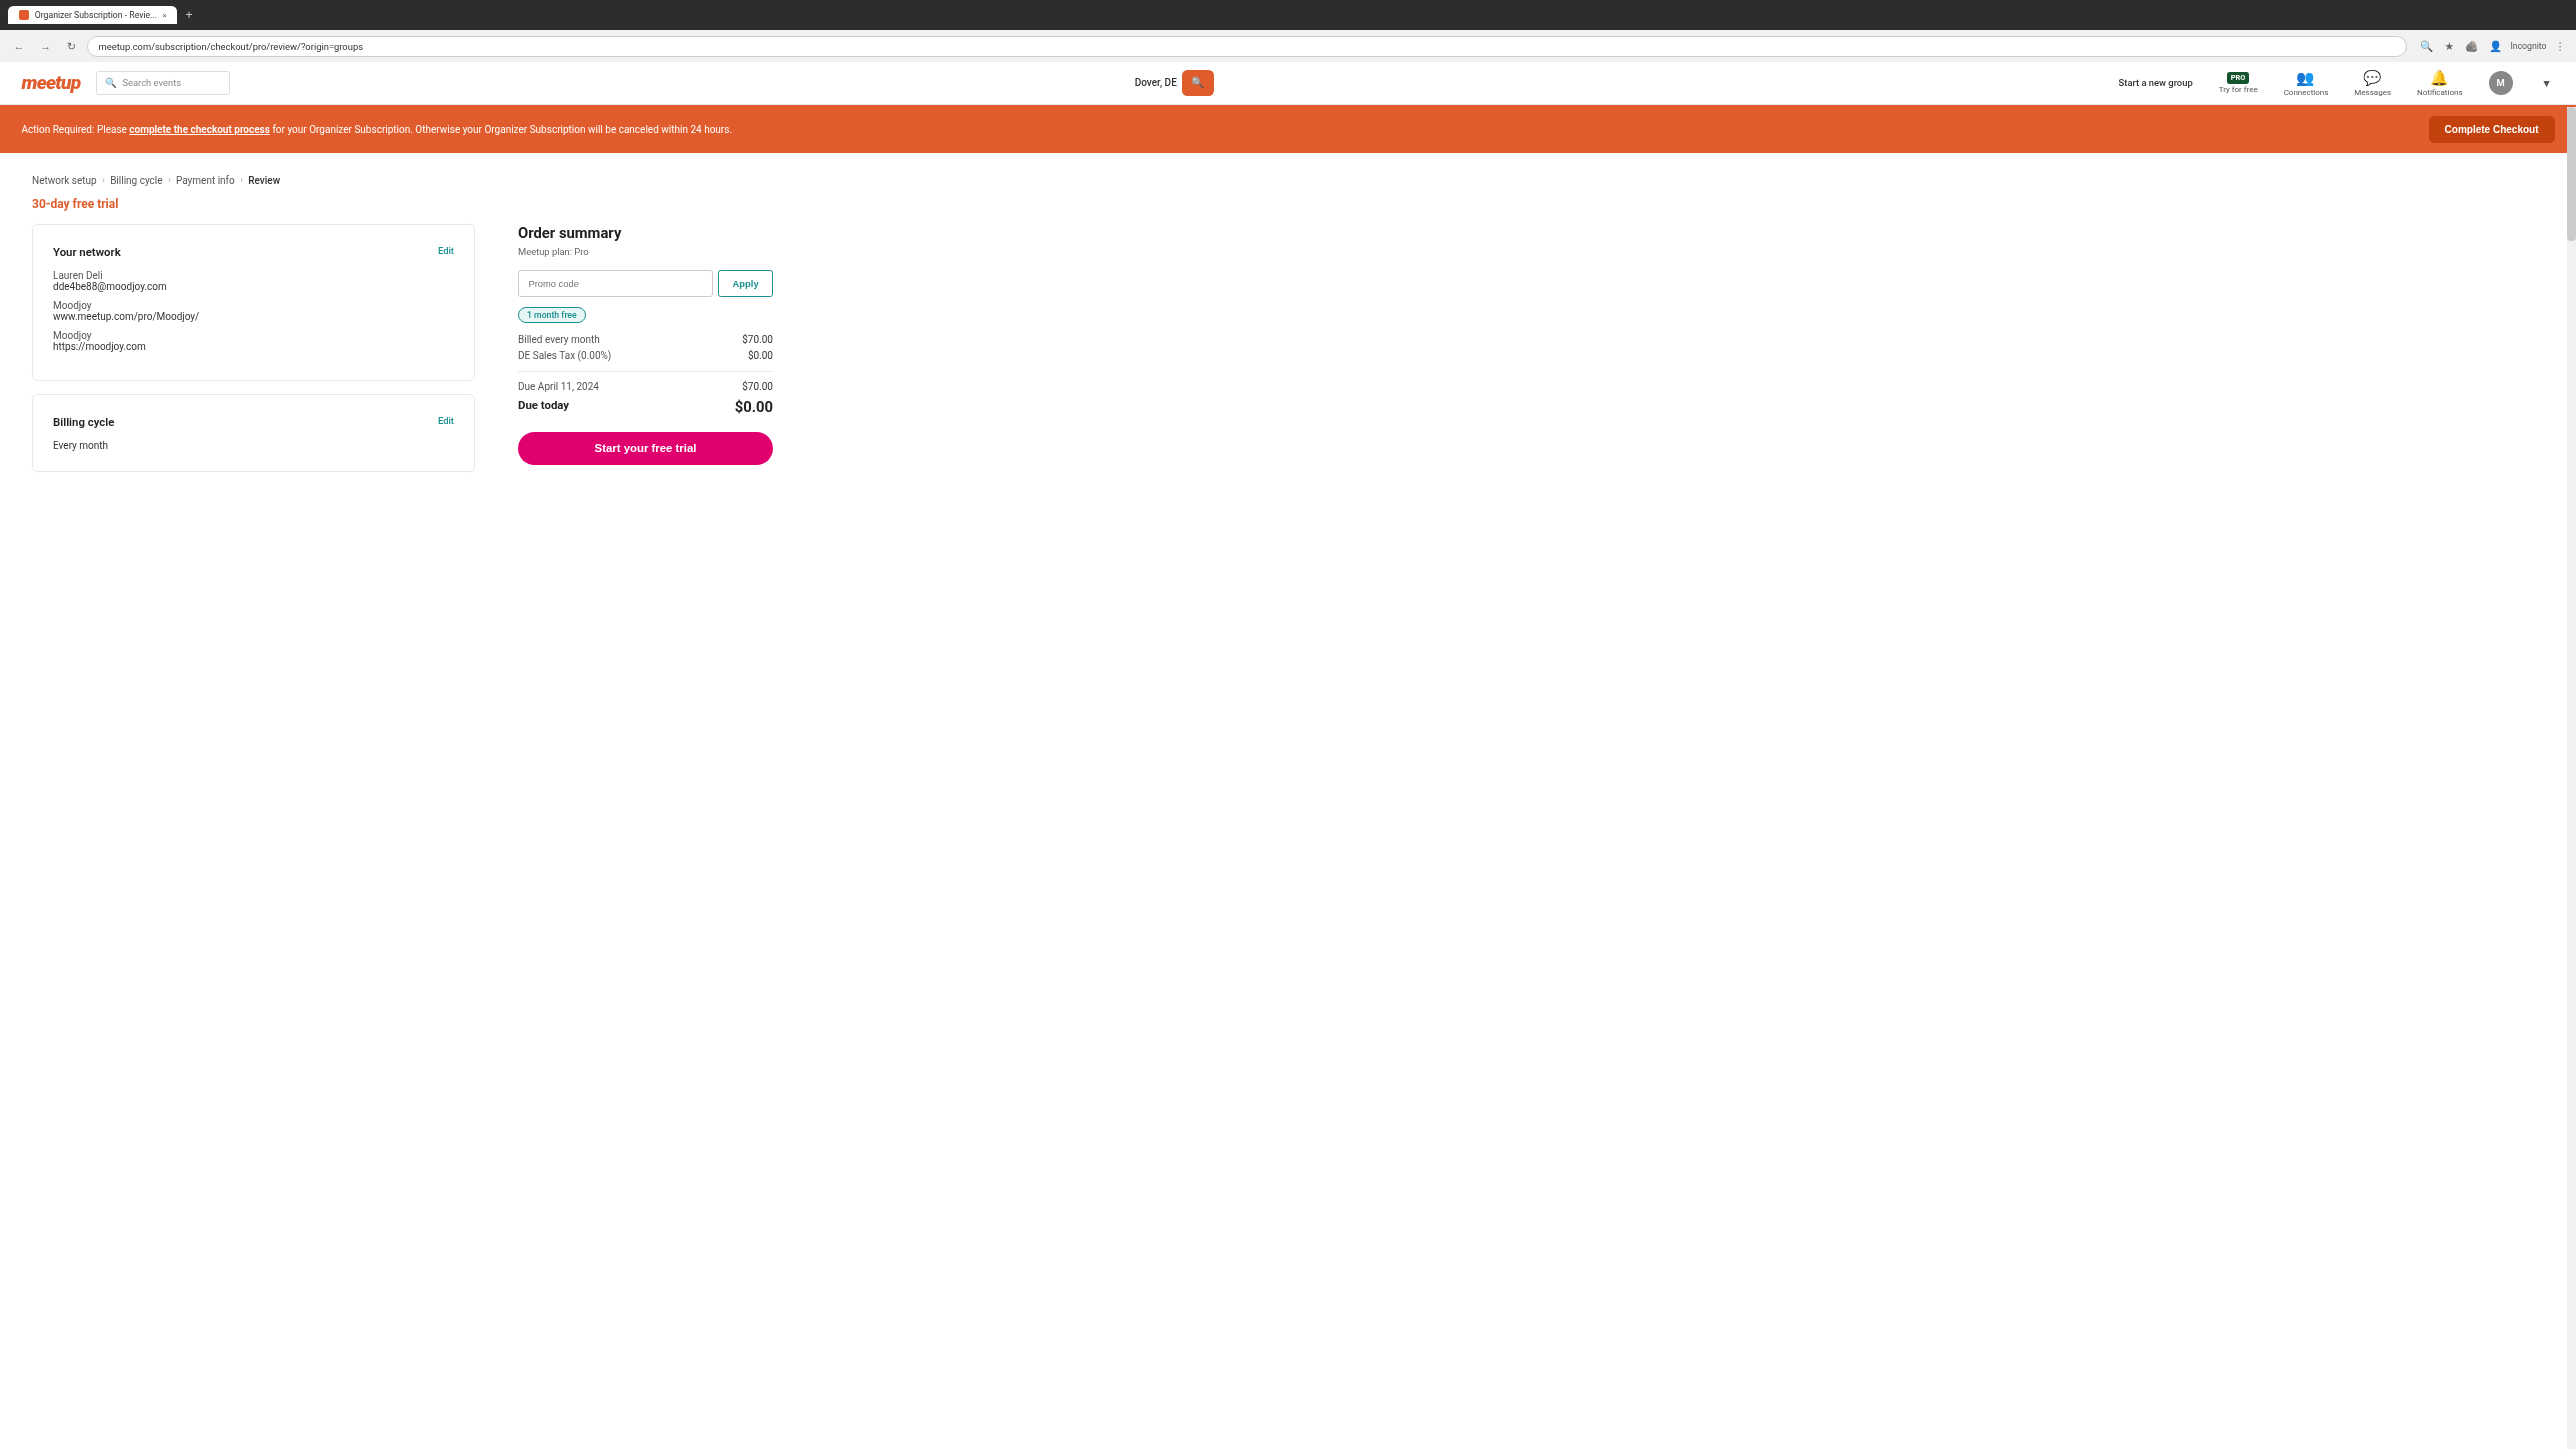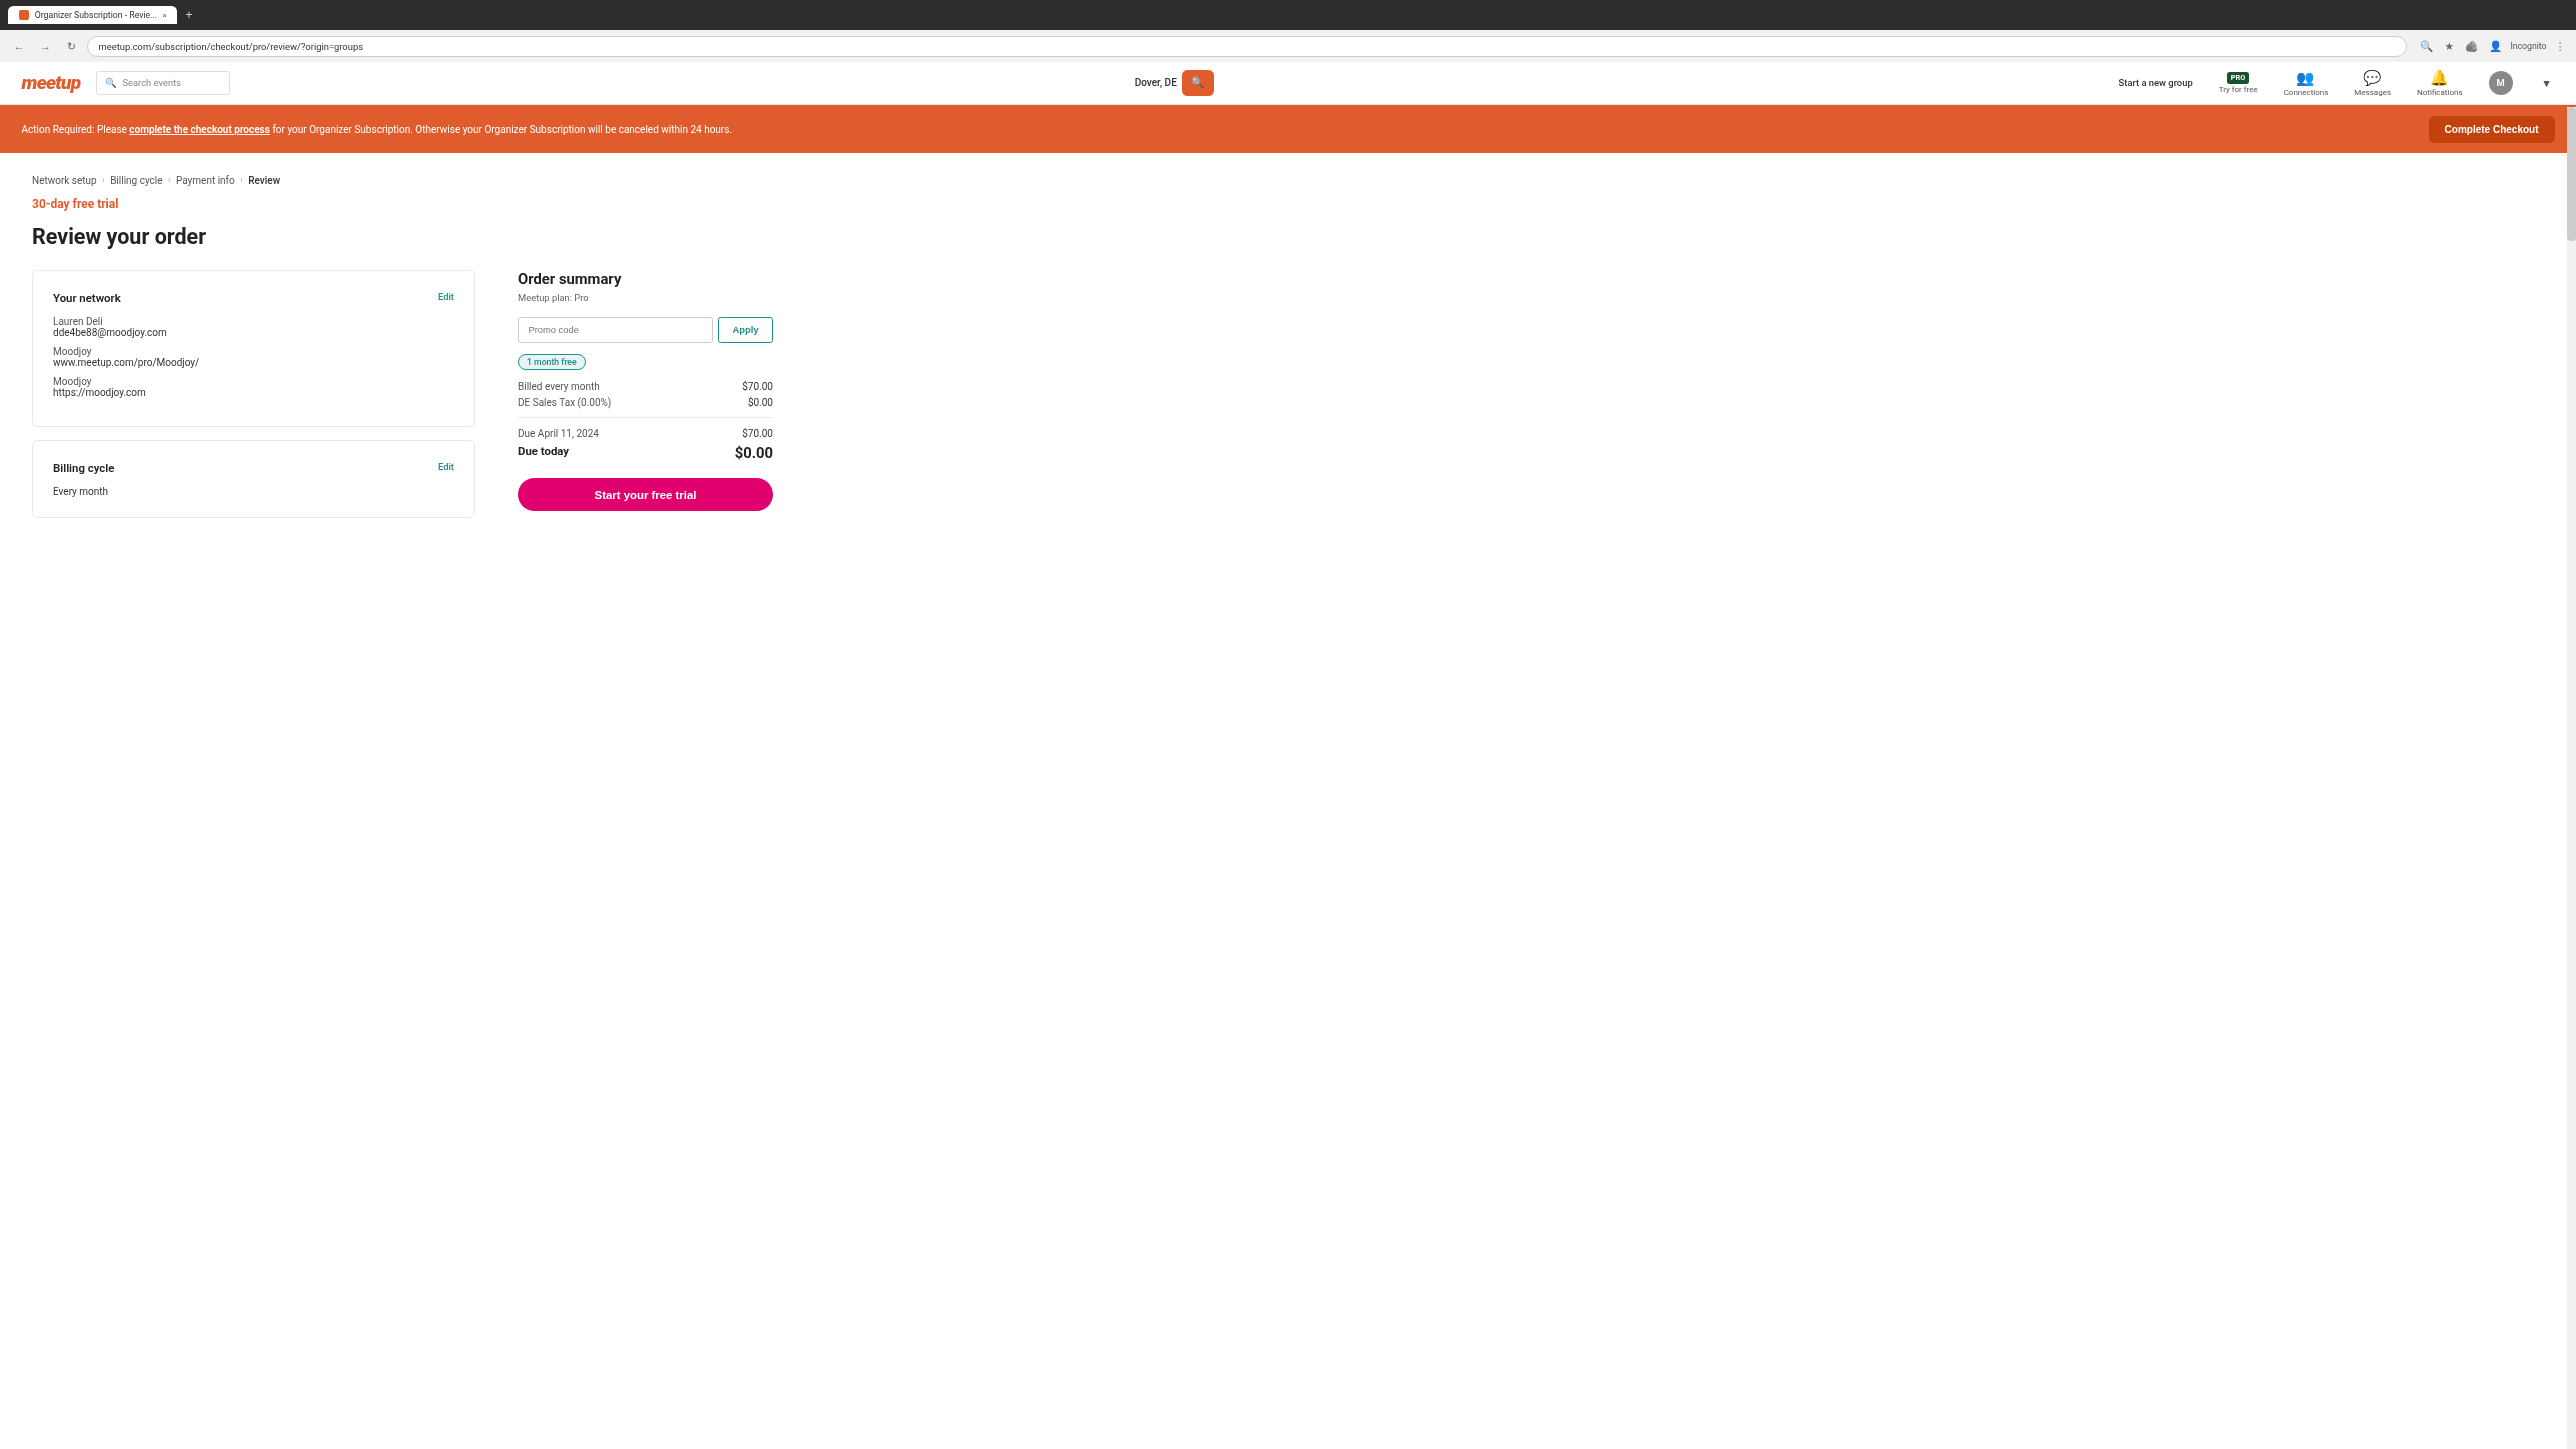--- a/index.html
+++ b/index.html
@@ -185,21 +185,20 @@
     <span class="breadcrumb-sep">›</span>
     <span class="breadcrumb-item">Billing cycle</span>
     <span class="breadcrumb-sep">›</span>
     <span class="breadcrumb-item">Payment info</span>
     <span class="breadcrumb-sep">›</span>
     <span class="breadcrumb-item active">Review</span>
   </div>
 
   <div class="trial-badge">30-day free trial</div>
 
-  <h1 class="page-title">Review your order</h1>
 
   <div class="two-col">
 
     <div class="left-col">
 
       <div class="order-section">
         <div class="section-header">
           <span class="section-title">Your network</span>
           <a class="edit-link">Edit</a>
         </div>

